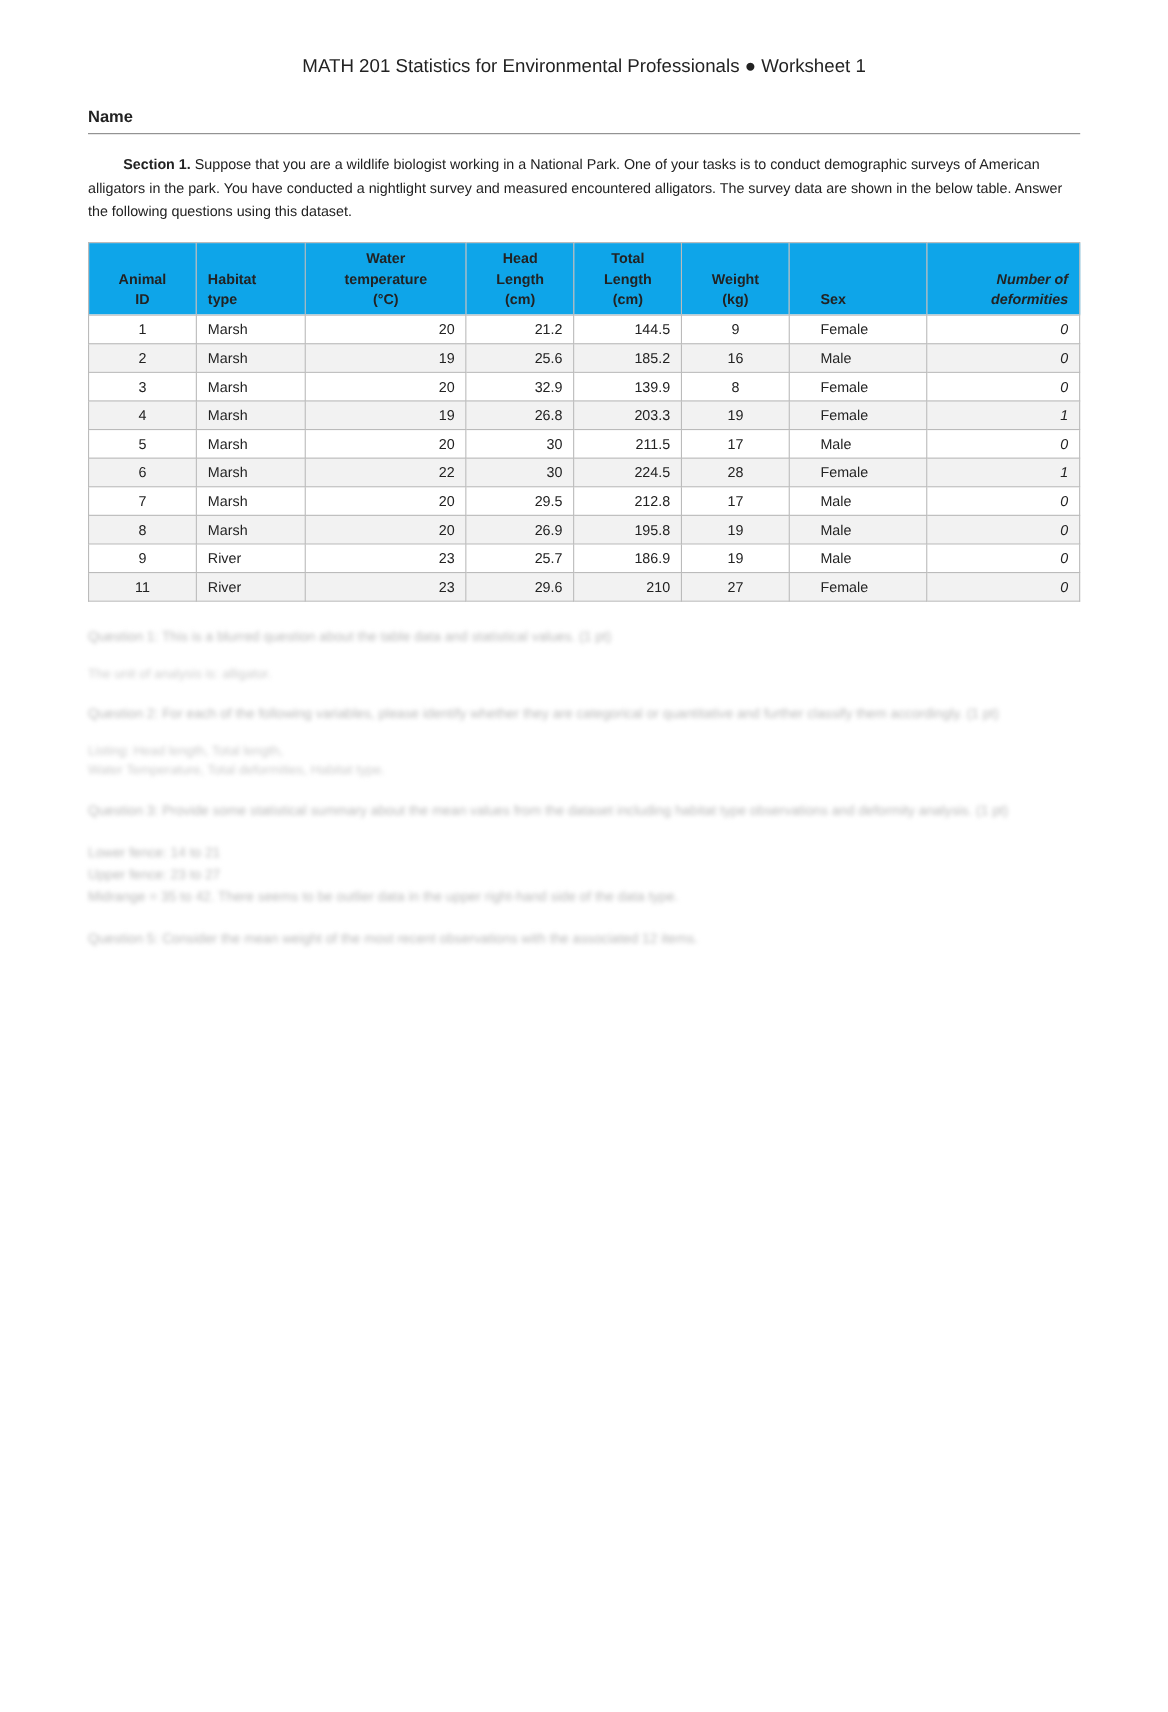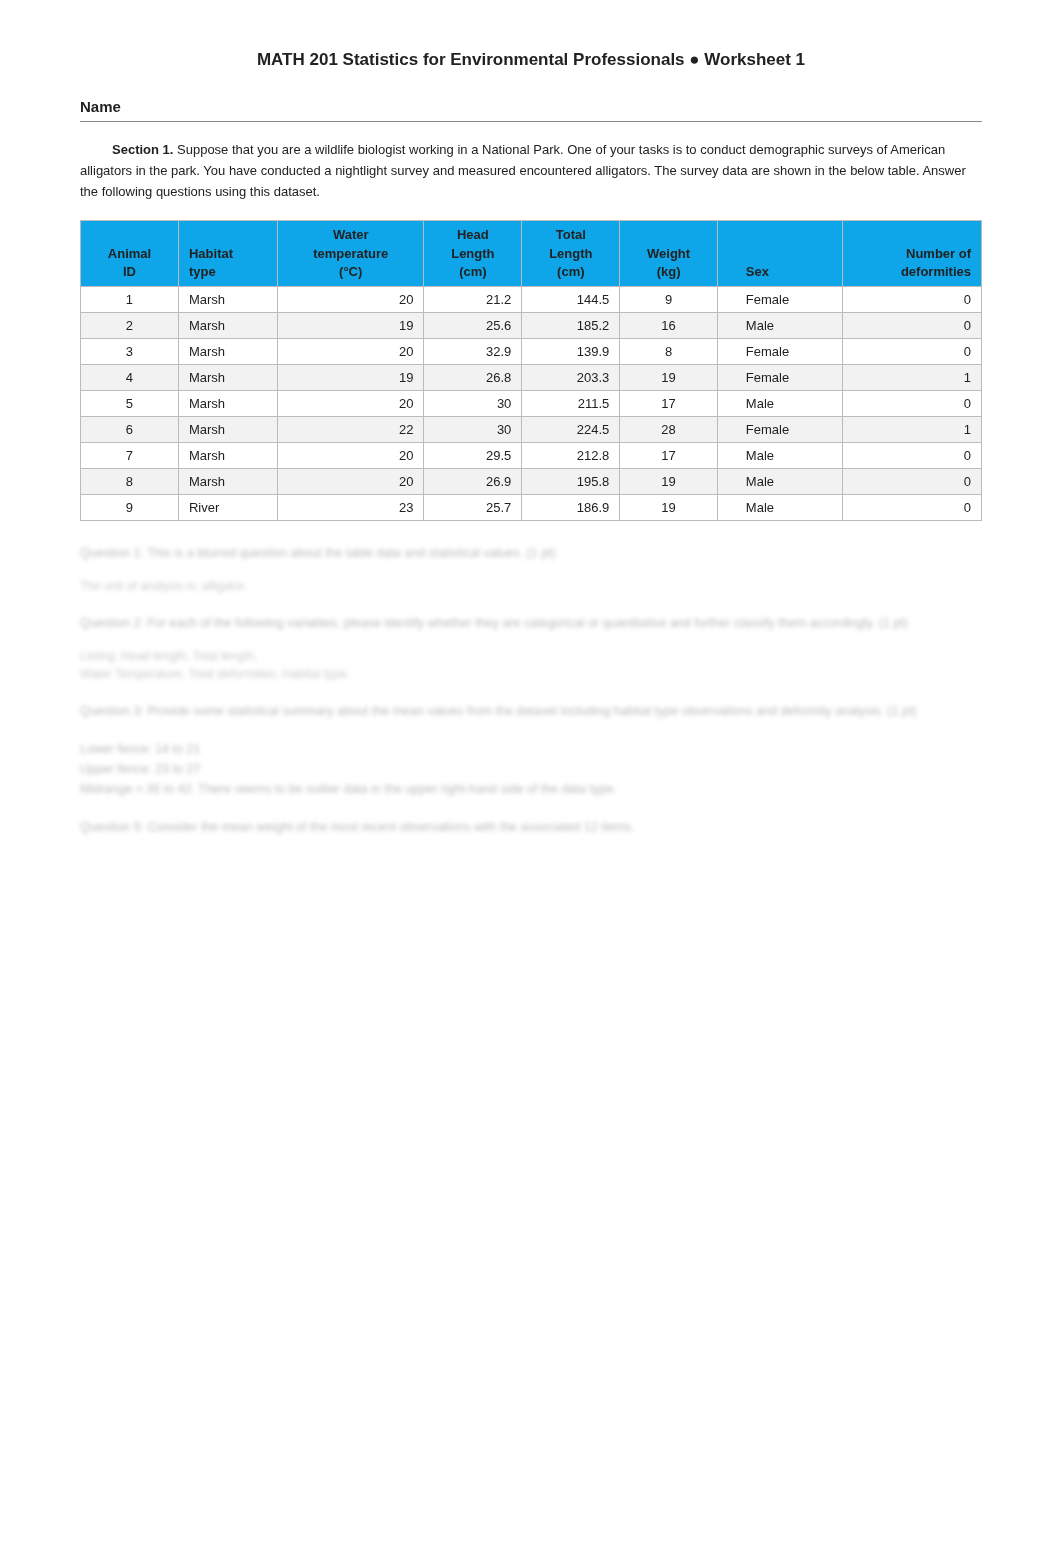--- a/index.html
+++ b/index.html
@@ -8,21 +8,21 @@
       font-family: Arial, Helvetica, sans-serif;
       font-size: 13px;
       color: #222;
       width: 1062px;
       min-height: 1556px;
       padding: 40px 80px;
     }
     .page-title {
       text-align: center;
       font-size: 17px;
-      font-weight: bold;
+      font-weight: normal;
       margin-bottom: 28px;
       margin-top: 10px;
     }
     .name-section {
       border-bottom: 1.5px solid #888;
       margin-bottom: 18px;
       padding-bottom: 6px;
     }
     .name-label {
       font-size: 15px;
@@ -64,20 +64,21 @@
     }
     td:nth-child(6), th:nth-child(6) {
       text-align: center;
     }
     td:nth-child(7), th:nth-child(7) {
       text-align: left;
       padding-left: 28px;
     }
     td:nth-child(8), th:nth-child(8) {
       text-align: right;
+      font-style: italic;
     }
     tr:nth-child(even) { background: #f2f2f2; }
     tr:nth-child(odd) { background: #fff; }
     .blurred-block {
       color: #bbb;
       font-size: 12.5px;
       line-height: 1.6;
       margin-bottom: 14px;
       filter: blur(2px);
       user-select: none;
@@ -205,20 +206,30 @@
       <tr>
         <td>9</td>
         <td>River</td>
         <td>23</td>
         <td>25.7</td>
         <td>186.9</td>
         <td>19</td>
         <td>Male</td>
         <td>0</td>
       </tr>
+      <tr>
+        <td>11</td>
+        <td>River</td>
+        <td>23</td>
+        <td>29.6</td>
+        <td>210</td>
+        <td>27</td>
+        <td>Female</td>
+        <td>0</td>
+      </tr>
     </tbody>
 </table>
 
 <div>
 
   <div class="blurred-block">
     <span>Question 1: This is a blurred question about the table data and statistical values. (1 pt)</span>
   </div>
   <div class="blurred-answer">
     <span>The unit of analysis is: alligator.</span>

